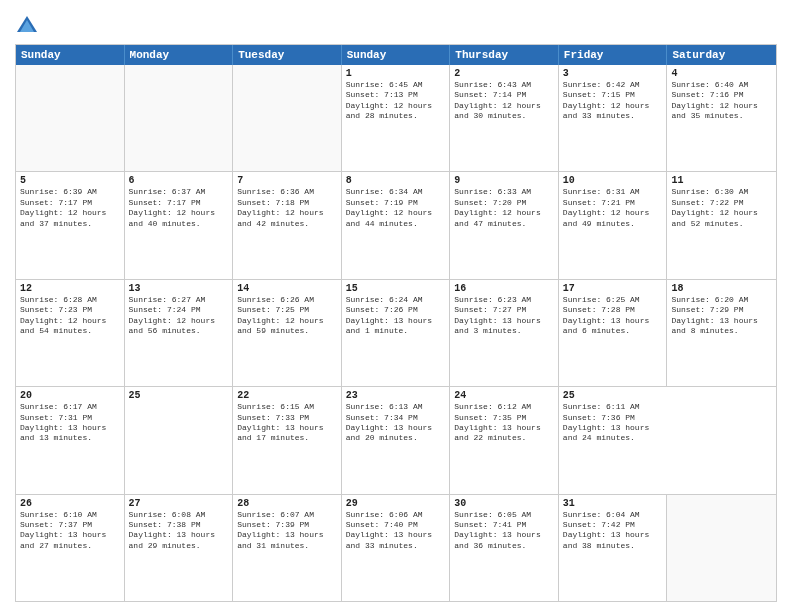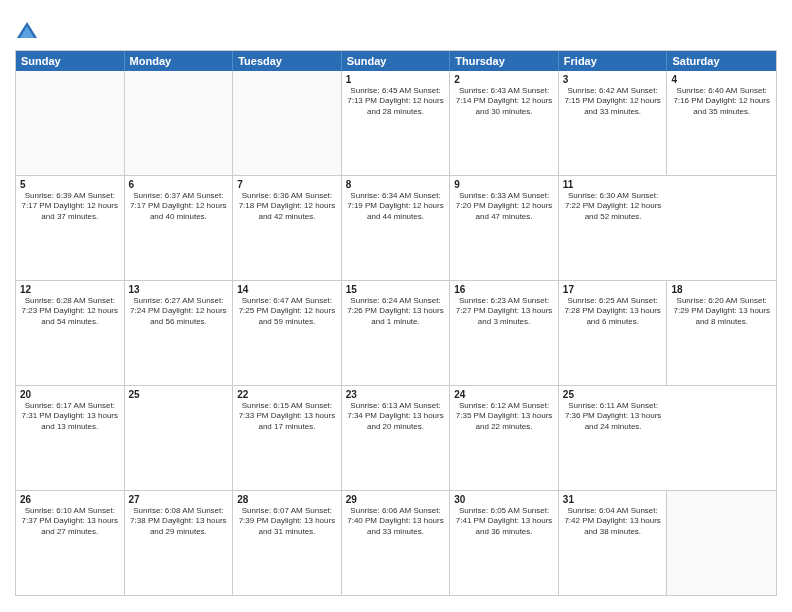--- a/index.html
+++ b/index.html
@@ -6,23 +6,24 @@
     body {
       font-family: Arial, sans-serif;
       background: #fff;
       width: 792px;
       height: 612px;
       overflow: hidden;
     }
     .page {
       width: 792px;
       height: 612px;
-      padding: 16px 15px;
+      padding: 10px 15px;
       display: flex;
       flex-direction: column;
+      font-family: Liberation Mono, monospace;
     }
     .header {
       display: flex;
       justify-content: space-between;
       align-items: flex-start;
       margin-bottom: 6px;
     }
     .logo {
       display: flex;
       align-items: center;
@@ -106,21 +107,20 @@
     .day-num {
       font-size: 10px;
       font-weight: bold;
       color: #222;
       margin-bottom: 1px;
     }
     .day-info {
       font-size: 8px;
       color: #333;
       line-height: 1.3;
-      text-align: center;
     }
   </style>
 </head>
 <body>
 
 <div class="page">
   <div class="header">
     <div class="logo">
       <svg class="logo-icon" viewBox="0 0 24 24">
         <polygon points="12,2 22,18 2,18" fill="#2a6db5"></polygon>
@@ -211,20 +211,27 @@
 and 44 minutes.</div>
           </div>
           <div class="cal-cell">
             <div class="day-num">9</div>
             <div class="day-info">Sunrise: 6:33 AM
 Sunset: 7:20 PM
 Daylight: 12 hours
 and 47 minutes.</div>
           </div>
           <div class="cal-cell">
+            <div class="day-num">10</div>
+            <div class="day-info">Sunrise: 6:31 AM
+Sunset: 7:21 PM
+Daylight: 12 hours
+and 49 minutes.</div>
+          </div>
+          <div class="cal-cell">
             <div class="day-num">11</div>
             <div class="day-info">Sunrise: 6:30 AM
 Sunset: 7:22 PM
 Daylight: 12 hours
 and 52 minutes.</div>
           </div>
         </div>
         <div class="cal-row">
           <div class="cal-cell">
             <div class="day-num">12</div>
@@ -235,21 +242,21 @@
           </div>
           <div class="cal-cell">
             <div class="day-num">13</div>
             <div class="day-info">Sunrise: 6:27 AM
 Sunset: 7:24 PM
 Daylight: 12 hours
 and 56 minutes.</div>
           </div>
           <div class="cal-cell">
             <div class="day-num">14</div>
-            <div class="day-info">Sunrise: 6:47 AM
+            <div class="day-info">Sunrise: 6:26 AM
 Sunset: 7:25 PM
 Daylight: 12 hours
 and 59 minutes.</div>
           </div>
           <div class="cal-cell">
             <div class="day-num">15</div>
             <div class="day-info">Sunrise: 6:24 AM
 Sunset: 7:26 PM
 Daylight: 13 hours
 and 1 minute.</div>

